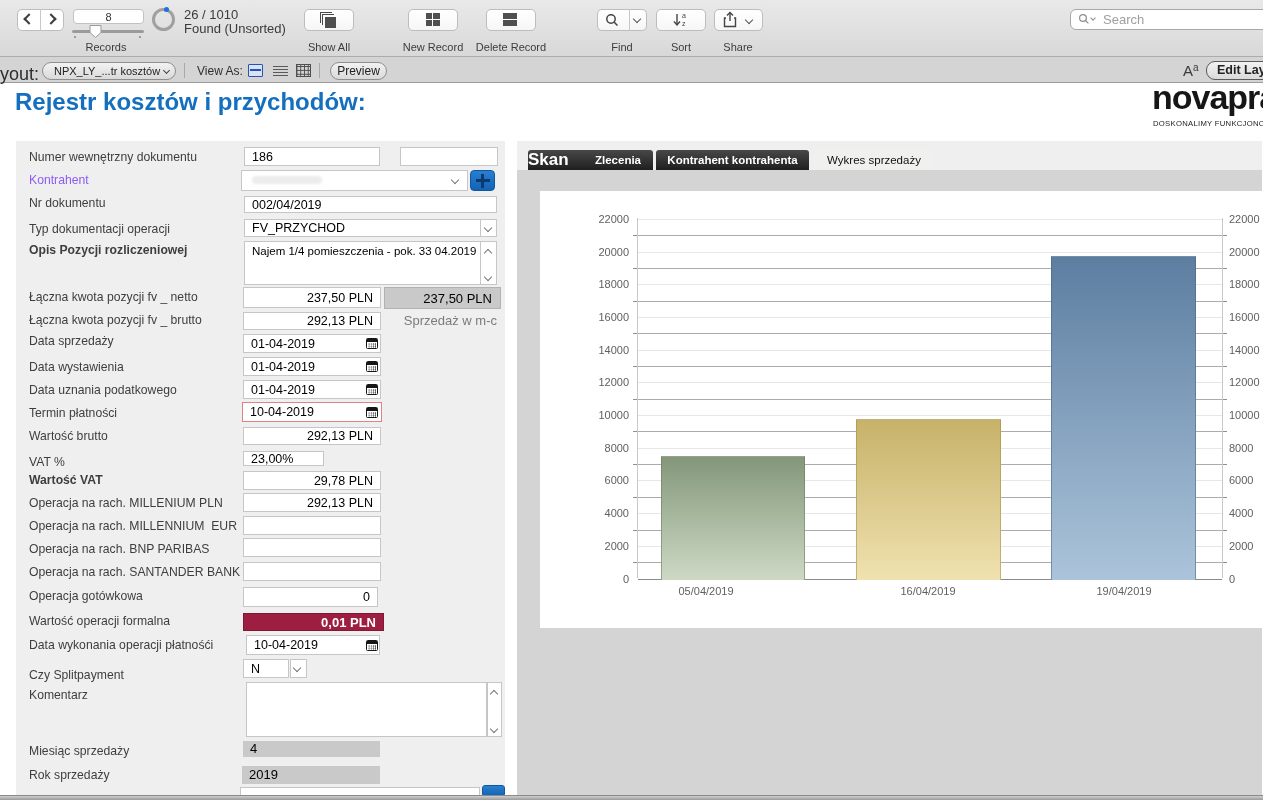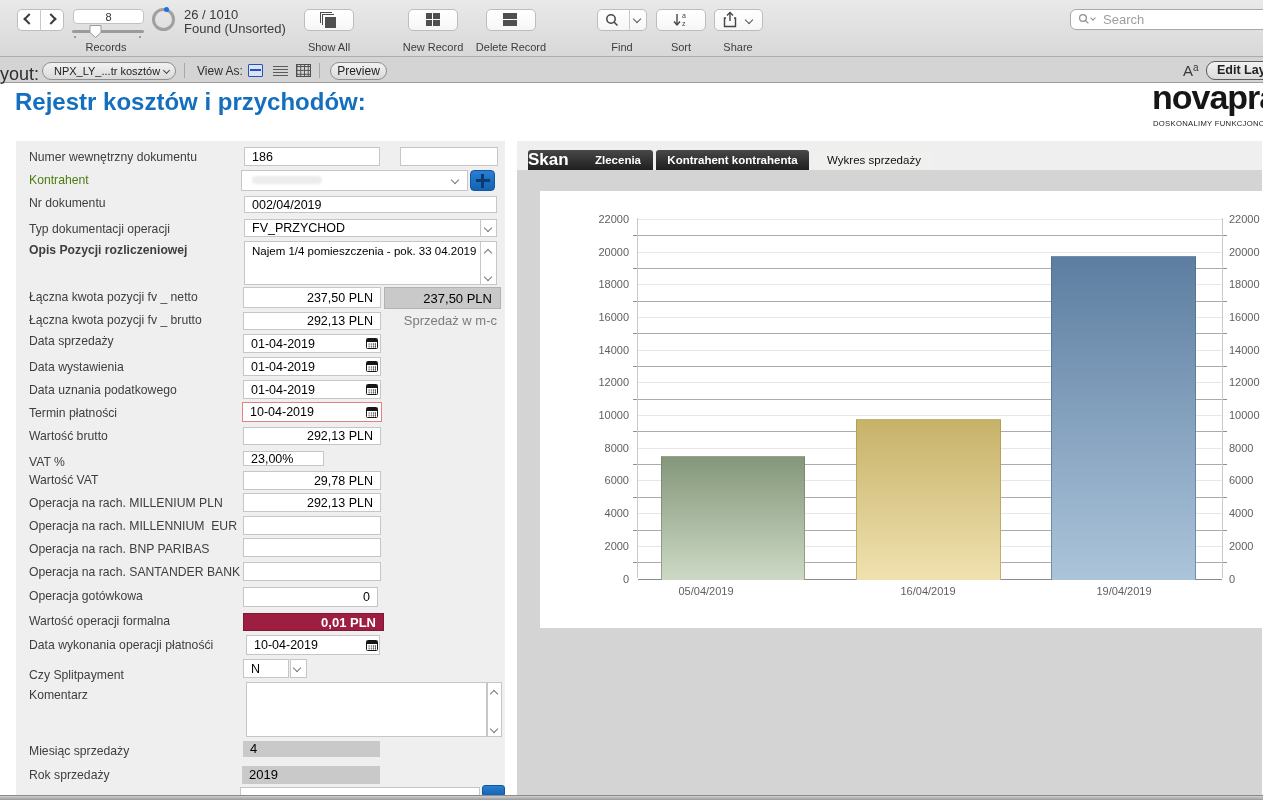--- a/index.html
+++ b/index.html
@@ -179,33 +179,33 @@
 <div class="abs" style="left:637px;top:218px;width:1px;height:360px;background:#c9c9c9"></div>
 <div class="abs" style="left:1222px;top:218px;width:1px;height:360px;background:#c9c9c9"></div>
 <div class="gline" style="left:638px;top:578.5px;width:584px;background:#8a8a8a"></div>
 <div class="abs" style="left:661px;top:456px;width:144px;height:124px;background:linear-gradient(180deg,#84977a,#cdd9c5);border:1px solid rgba(105,120,95,0.55);border-bottom:none"></div>
 <div class="abs" style="left:856px;top:419px;width:145px;height:161px;background:linear-gradient(180deg,#c7b269,#f0e2b0);border:1px solid rgba(160,140,75,0.55);border-bottom:none"></div>
 <div class="abs" style="left:1051px;top:256px;width:145px;height:324px;background:linear-gradient(180deg,#5d7ea1,#abc4da);border:1px solid rgba(75,100,130,0.55);border-bottom:none"></div>
 <div class="ylab" style="left:656px;top:584px;width:100px;text-align:center">05/04/2019</div>
 <div class="ylab" style="left:878px;top:584px;width:100px;text-align:center">16/04/2019</div>
 <div class="ylab" style="left:1074px;top:584px;width:100px;text-align:center">19/04/2019</div>
 <div style="position:absolute;left:29px;top:148px;height:18px;line-height:18px;font-size:12.2px;color:#3e3e3e;font-weight:normal;white-space:nowrap;">Numer wewnętrzny dokumentu</div>
-<div style="position:absolute;left:29px;top:171px;height:18px;line-height:18px;font-size:12.2px;color:#4d7c0f;font-weight:normal;white-space:nowrap;">Kontrahent</div>
+<div style="position:absolute;left:29px;top:171px;height:18px;line-height:18px;font-size:12.2px;color:#8b5cf6;font-weight:normal;white-space:nowrap;">Kontrahent</div>
 <div style="position:absolute;left:29px;top:194px;height:18px;line-height:18px;font-size:12.2px;color:#3e3e3e;font-weight:normal;white-space:nowrap;">Nr dokumentu</div>
 <div style="position:absolute;left:29px;top:220px;height:18px;line-height:18px;font-size:12.2px;color:#3e3e3e;font-weight:normal;white-space:nowrap;">Typ dokumentacji operacji</div>
 <div style="position:absolute;left:29px;top:241px;height:18px;line-height:18px;font-size:12.2px;color:#3e3e3e;font-weight:bold;white-space:nowrap;">Opis Pozycji rozliczeniowej</div>
 <div style="position:absolute;left:29px;top:288px;height:18px;line-height:18px;font-size:12.2px;color:#3e3e3e;font-weight:normal;white-space:nowrap;">Łączna kwota pozycji fv _ netto</div>
 <div style="position:absolute;left:29px;top:311px;height:18px;line-height:18px;font-size:12.2px;color:#3e3e3e;font-weight:normal;white-space:nowrap;">Łączna kwota pozycji fv _ brutto</div>
 <div style="position:absolute;left:29px;top:332px;height:18px;line-height:18px;font-size:12.2px;color:#3e3e3e;font-weight:normal;white-space:nowrap;">Data sprzedaży</div>
 <div style="position:absolute;left:29px;top:358px;height:18px;line-height:18px;font-size:12.2px;color:#3e3e3e;font-weight:normal;white-space:nowrap;">Data wystawienia</div>
 <div style="position:absolute;left:29px;top:381px;height:18px;line-height:18px;font-size:12.2px;color:#3e3e3e;font-weight:normal;white-space:nowrap;">Data uznania podatkowego</div>
 <div style="position:absolute;left:29px;top:404px;height:18px;line-height:18px;font-size:12.2px;color:#3e3e3e;font-weight:normal;white-space:nowrap;">Termin płatności</div>
 <div style="position:absolute;left:29px;top:427px;height:18px;line-height:18px;font-size:12.2px;color:#3e3e3e;font-weight:normal;white-space:nowrap;">Wartość brutto</div>
 <div style="position:absolute;left:29px;top:453px;height:18px;line-height:18px;font-size:12.2px;color:#3e3e3e;font-weight:normal;white-space:nowrap;">VAT %</div>
-<div style="position:absolute;left:29px;top:471px;height:18px;line-height:18px;font-size:12.2px;color:#3e3e3e;font-weight:normal;white-space:nowrap;">Wartość VAT</div>
+<div style="position:absolute;left:29px;top:471px;height:18px;line-height:18px;font-size:12.2px;color:#3e3e3e;font-weight:bold;white-space:nowrap;">Wartość VAT</div>
 <div style="position:absolute;left:29px;top:494px;height:18px;line-height:18px;font-size:12.2px;color:#3e3e3e;font-weight:normal;white-space:nowrap;">Operacja na rach. MILLENIUM PLN</div>
 <div style="position:absolute;left:29px;top:517px;height:18px;line-height:18px;font-size:12.2px;color:#3e3e3e;font-weight:normal;white-space:nowrap;">Operacja na rach. MILLENNIUM&nbsp; EUR</div>
 <div style="position:absolute;left:29px;top:540px;height:18px;line-height:18px;font-size:12.2px;color:#3e3e3e;font-weight:normal;white-space:nowrap;">Operacja na rach. BNP PARIBAS</div>
 <div style="position:absolute;left:29px;top:563px;height:18px;line-height:18px;font-size:12.2px;color:#3e3e3e;font-weight:normal;white-space:nowrap;">Operacja na rach. SANTANDER BANK</div>
 <div style="position:absolute;left:29px;top:587px;height:18px;line-height:18px;font-size:12.2px;color:#3e3e3e;font-weight:normal;white-space:nowrap;">Operacja gotówkowa</div>
 <div style="position:absolute;left:29px;top:612px;height:18px;line-height:18px;font-size:12.2px;color:#3e3e3e;font-weight:normal;white-space:nowrap;">Wartość operacji formalna</div>
 <div style="position:absolute;left:29px;top:636px;height:18px;line-height:18px;font-size:12.2px;color:#3e3e3e;font-weight:normal;white-space:nowrap;">Data wykonania operacji płatnośći</div>
 <div style="position:absolute;left:29px;top:666px;height:18px;line-height:18px;font-size:12.2px;color:#3e3e3e;font-weight:normal;white-space:nowrap;">Czy Splitpayment</div>
 <div style="position:absolute;left:29px;top:686px;height:18px;line-height:18px;font-size:12.2px;color:#3e3e3e;font-weight:normal;white-space:nowrap;">Komentarz</div>
 <div style="position:absolute;left:29px;top:742px;height:18px;line-height:18px;font-size:12.2px;color:#3e3e3e;font-weight:normal;white-space:nowrap;">Miesiąc sprzedaży</div>

